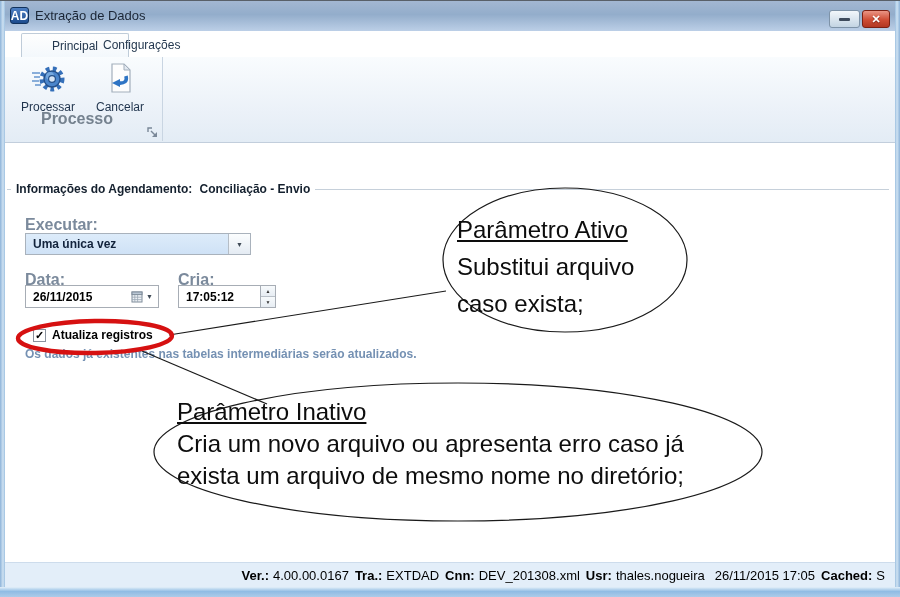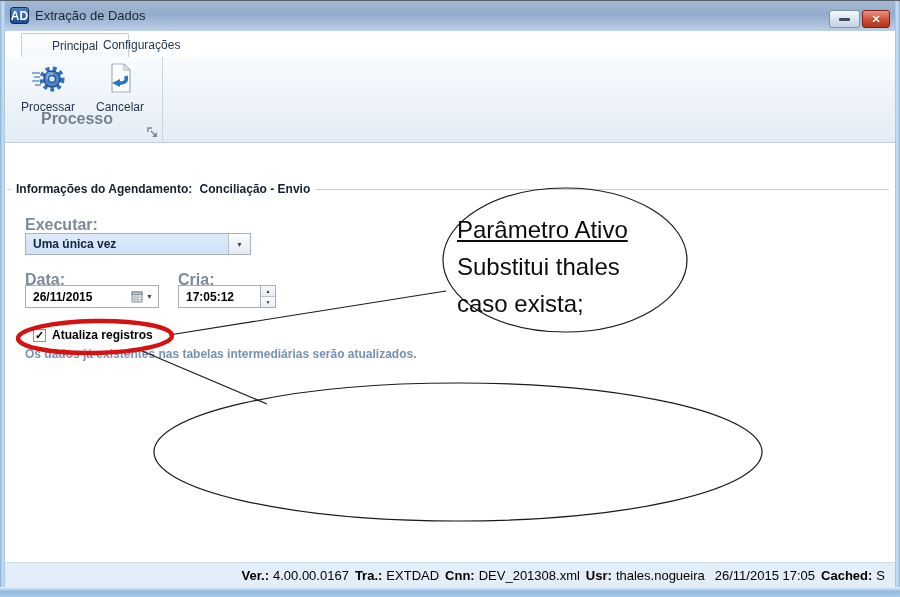--- a/index.html
+++ b/index.html
@@ -219,24 +219,29 @@
     <svg class="overlay" viewBox="0 0 890 419">
       <ellipse cx="560" cy="117" rx="122" ry="72" fill="none" stroke="#1a1a1a" stroke-width="1.2"></ellipse>
       <ellipse cx="453" cy="309" rx="304" ry="69" fill="none" stroke="#1a1a1a" stroke-width="1.2"></ellipse>
       <line x1="164" y1="192" x2="441" y2="148" stroke="#1a1a1a" stroke-width="1.2"></line>
       <line x1="137" y1="208" x2="262" y2="261" stroke="#1a1a1a" stroke-width="1.2"></line>
       <ellipse cx="90" cy="194" rx="77" ry="16" fill="none" stroke="#d61111" stroke-width="4.4" transform="rotate(-1 90 194)"></ellipse>
     </svg>
 
     <div class="balloon-text balloon1">
       <div class="bt-title">Parâmetro Ativo</div>
-      <div class="bt-line">Substitui thales</div>
+      <div class="bt-line">Substitui arquivo</div>
       <div class="bt-line">caso exista;</div>
     </div>
 
+    <div class="balloon-text balloon2">
+      <div class="bt-title">Parâmetro Inativo</div>
+      <div class="bt-line">Cria um novo arquivo ou apresenta erro caso já</div>
+      <div class="bt-line">exista um arquivo de mesmo nome no diretório;</div>
+    </div>
   </div>
 
   <div class="statusbar">
     <span class="sitem">
       <span class="sl">Ver.:</span>
       <span class="sv">4.00.00.0167</span>
     </span>
     <span class="sitem">
       <span class="sl">Tra.:</span>
       <span class="sv">EXTDAD</span>

